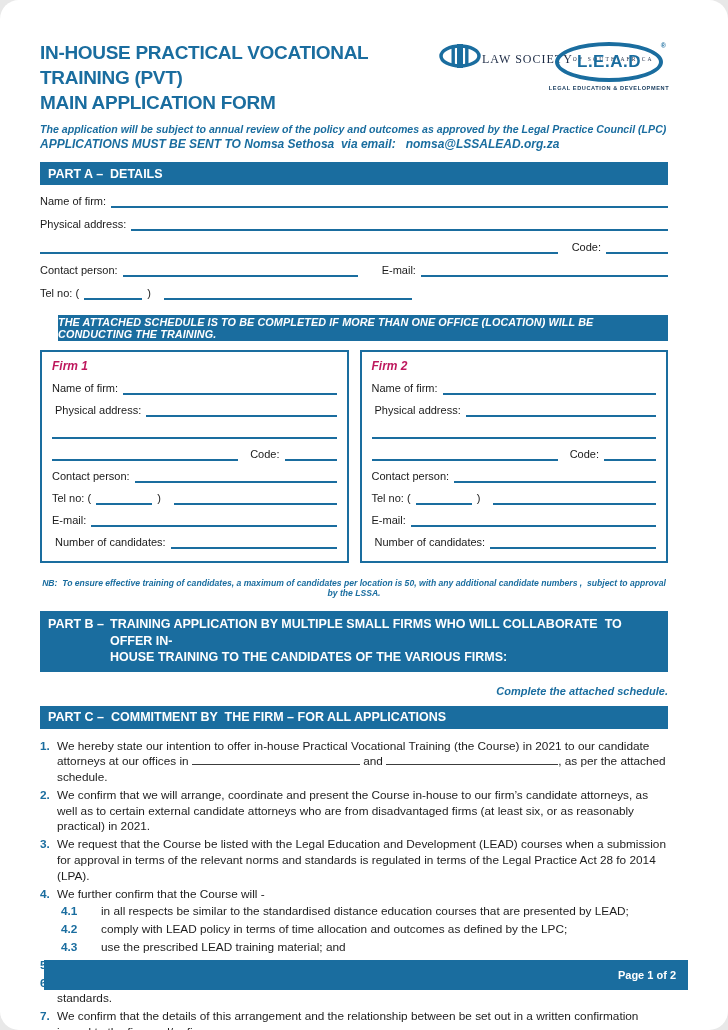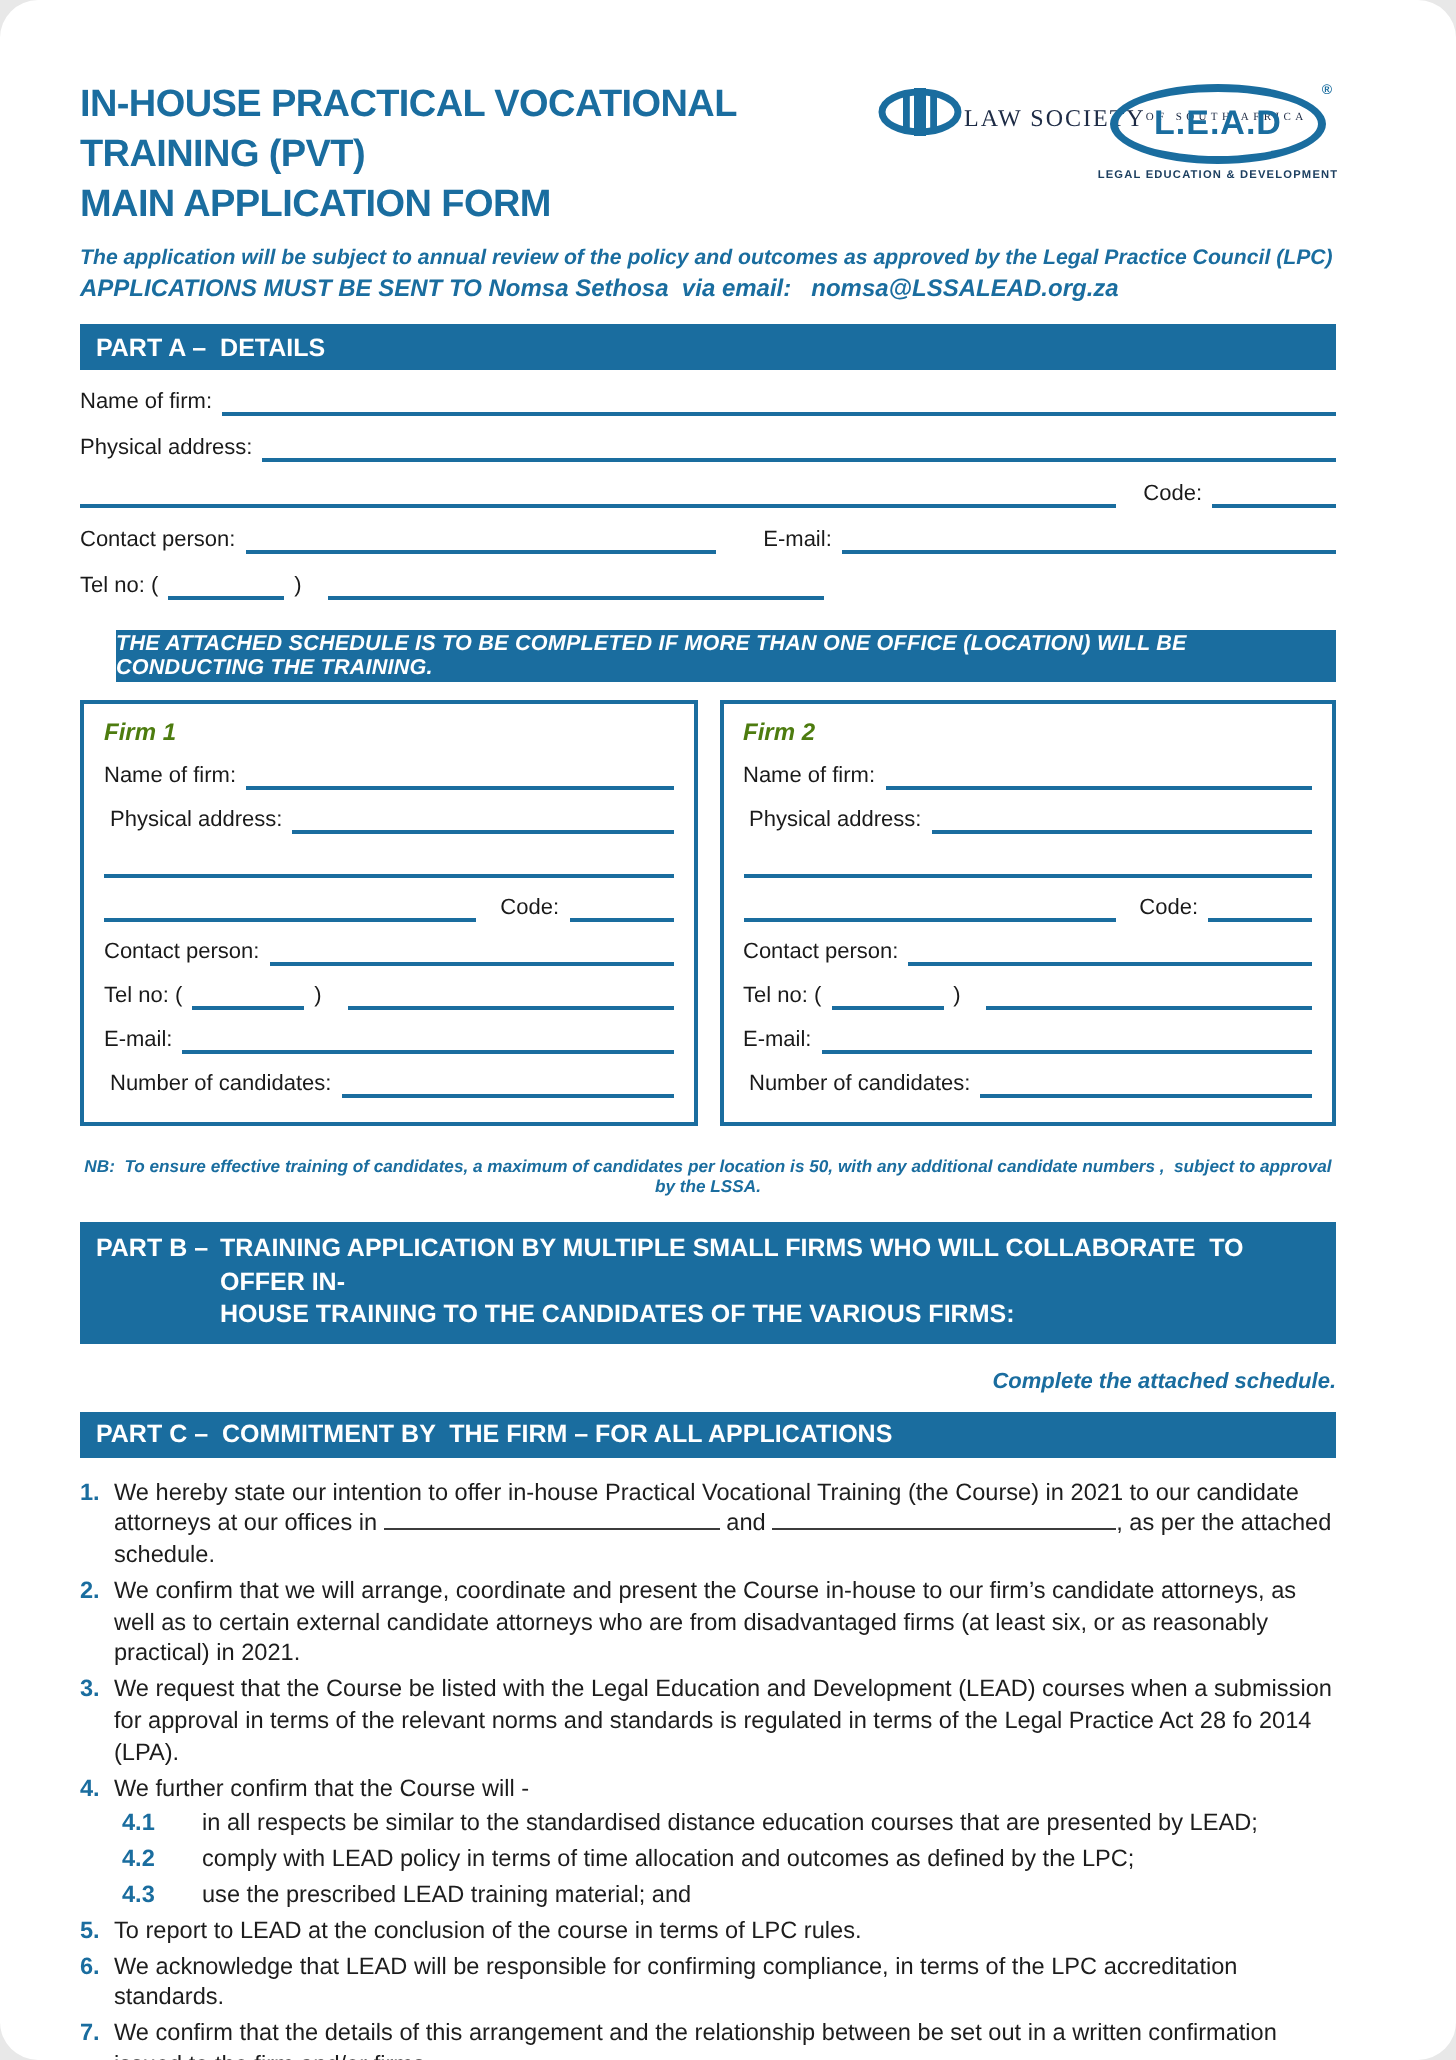--- a/index.html
+++ b/index.html
@@ -41,21 +41,21 @@
   .frow .lbl { font-size:11px; color:#1a1a1a; white-space:nowrap; padding-right:5px; line-height:13px; }
   .fl { border-bottom:2px solid #1a6d9f; height:13px; }
   .grow { flex:1; }
 
   .parta .frow { margin-top:10px; }
   .parta { margin-top:3px; }
 
   
   .boxes { display:flex; gap:11px; margin-top:9px; }
   .fbox { flex:1; border:2px solid #1a6d9f; padding:7px 10px 12px 10px; }
-  .fbox-title { font-size:12px; font-weight:bold; font-style:italic; color:#4d7c0f; }
+  .fbox-title { font-size:12px; font-weight:bold; font-style:italic; color:#be185d; }
   .fbox .frow { margin-top:9px; }
 
   .nb { margin-top:15px; text-align:center; font-size:8.6px; font-weight:bold; font-style:italic; color:#1a6d9f; }
 
   .complete-note { margin-top:13px; font-size:11px; font-weight:bold; font-style:italic; color:#1a6d9f;text-align:right; }
 
   
   .list { margin-top:10px; font-size:11.8px; color:#1d1d1d; line-height:15.8px; }
   .item { display:flex; margin-top:2px; }
   .inum { width:17px; flex-shrink:0; color:#1a6d9f; font-weight:bold; }
@@ -280,14 +280,17 @@
       <span class="inum">6.</span>
       <span class="itext">We acknowledge that LEAD will be responsible for confirming compliance, in terms of the LPC accreditation standards.</span>
     </div>
     <div class="item">
       <span class="inum">7.</span>
       <span class="itext">We confirm that the details of this arrangement and the relationship between be set out in a written confirmation issued to the firm and/or firms.</span>
     </div>
 
   </div>
 
+  <div class="page-footer">
+    <span>Page 1 of 2</span>
+  </div>
 
 </div>
 
 </body></html>

